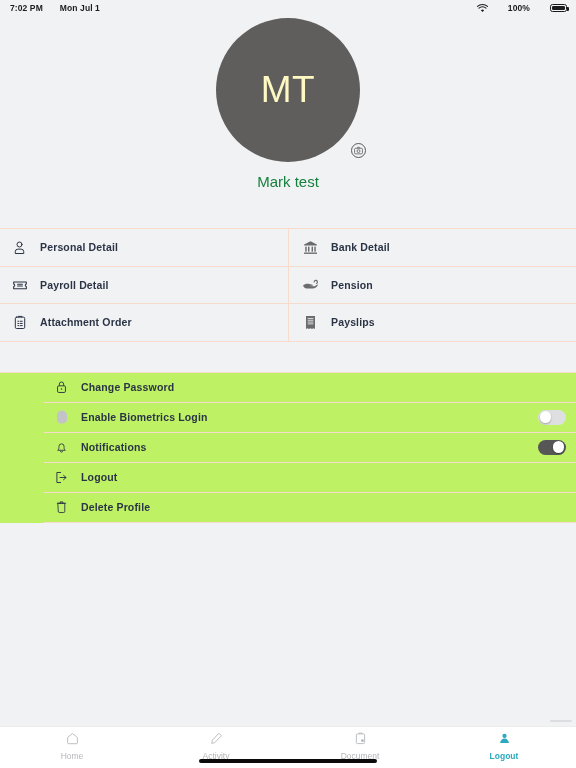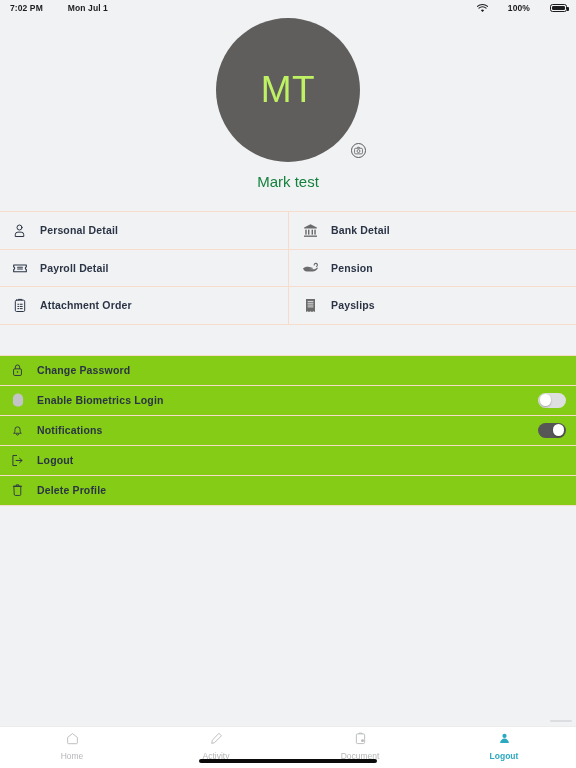--- a/index.html
+++ b/index.html
@@ -18,21 +18,21 @@
 
   
   .statusbar {
     height: 16px; flex: 0 0 16px;
     display: flex; align-items: center; justify-content: space-between;
     padding: 0 9px 0 10px;
     background: #f1f2f4;
     font-size: 8.5px; color: #1c1c1e; font-weight: 600;
     letter-spacing: .1px;
   }
-  .sb-left { display: flex; align-items: baseline; gap: 25px; }
+  .sb-left { display: flex; align-items: baseline; gap: 17px; }
   .sb-right { display: flex; align-items: center; gap: 20px; }
   .wifi-ico { display:block; }
   .batt {
     width: 17px; height: 8px; border: 1px solid #1c1c1e;
     border-radius: 2.5px; position: relative; display:block;
   }
   .batt::after {
     content: ""; position: absolute; right: -2.6px; top: 2px;
     width: 1.6px; height: 3.5px; background: #1c1c1e; border-radius: 0 1px 1px 0;
   }
@@ -43,53 +43,53 @@
 
   
   .profile-head {
     flex: 0 0 auto; padding-top: 2px;
     display: flex; flex-direction: column; align-items: center;
     background: #f1f2f4;
   }
   .avatar-wrap { position: relative; width: 144px; height: 144px; }
   .avatar {
     width: 144px; height: 144px; border-radius: 50%;
-    background: #5f5e5c; color: #bef264;
+    background: #5f5e5c; color: #fef9c3;
     display: flex; align-items: center; justify-content: center;
     font-size: 37px; font-weight: 400; letter-spacing: .5px;
   }
   .cam-badge {
     position: absolute; right: -6px; bottom: 4px;
     width: 15px; height: 15px; border-radius: 50%;
     border: 1.2px solid #5a5a5a; background: #f1f2f4;
     display: flex; align-items: center; justify-content: center;
   }
   .uname {
     margin-top: 11px; font-size: 15px; color: #15803d; font-weight: 400;
   }
 
   
   .grid {
-    margin-top: 21px;
+    margin-top: 38px;
     border-top: 1px solid #f7dccb;
     background: #f1f2f4;
   }
   .grow {
     display: flex; border-bottom: 1px solid #f7dccb; height: 37.5px;
   }
   .gcell {
     flex: 1 1 50%; display: flex; align-items: center; gap: 12px;
     padding-left: 11px; cursor: pointer;
   }
   .gcell + .gcell { border-left: 1px solid #f7dccb; padding-left: 13px; }
   .ico { width: 17px; display: flex; align-items: center; justify-content: center; flex: 0 0 17px; }
   .lbl { font-size: 10.5px; font-weight: 700; color: #2b3445; letter-spacing: .15px; }
 
   
-  .settings { margin-top: 30px; background: #84cc16; border-top: 1px solid #f7dccb; }
+  .settings { margin-top: 30px; background: #bef264; border-top: 1px solid #f7dccb; padding-left: 44px; }
   .srow {
     height: 30px; display: flex; align-items: center; gap: 11px;
     padding: 0 10px 0 9px; border-bottom: 1px solid #f7dccb; cursor: pointer;
   }
   .srow .lbl { flex: 1 1 auto; }
 
   .toggle {
     width: 28px; height: 15px; border-radius: 8px; position: relative;
     flex: 0 0 28px; cursor: pointer;
   }

